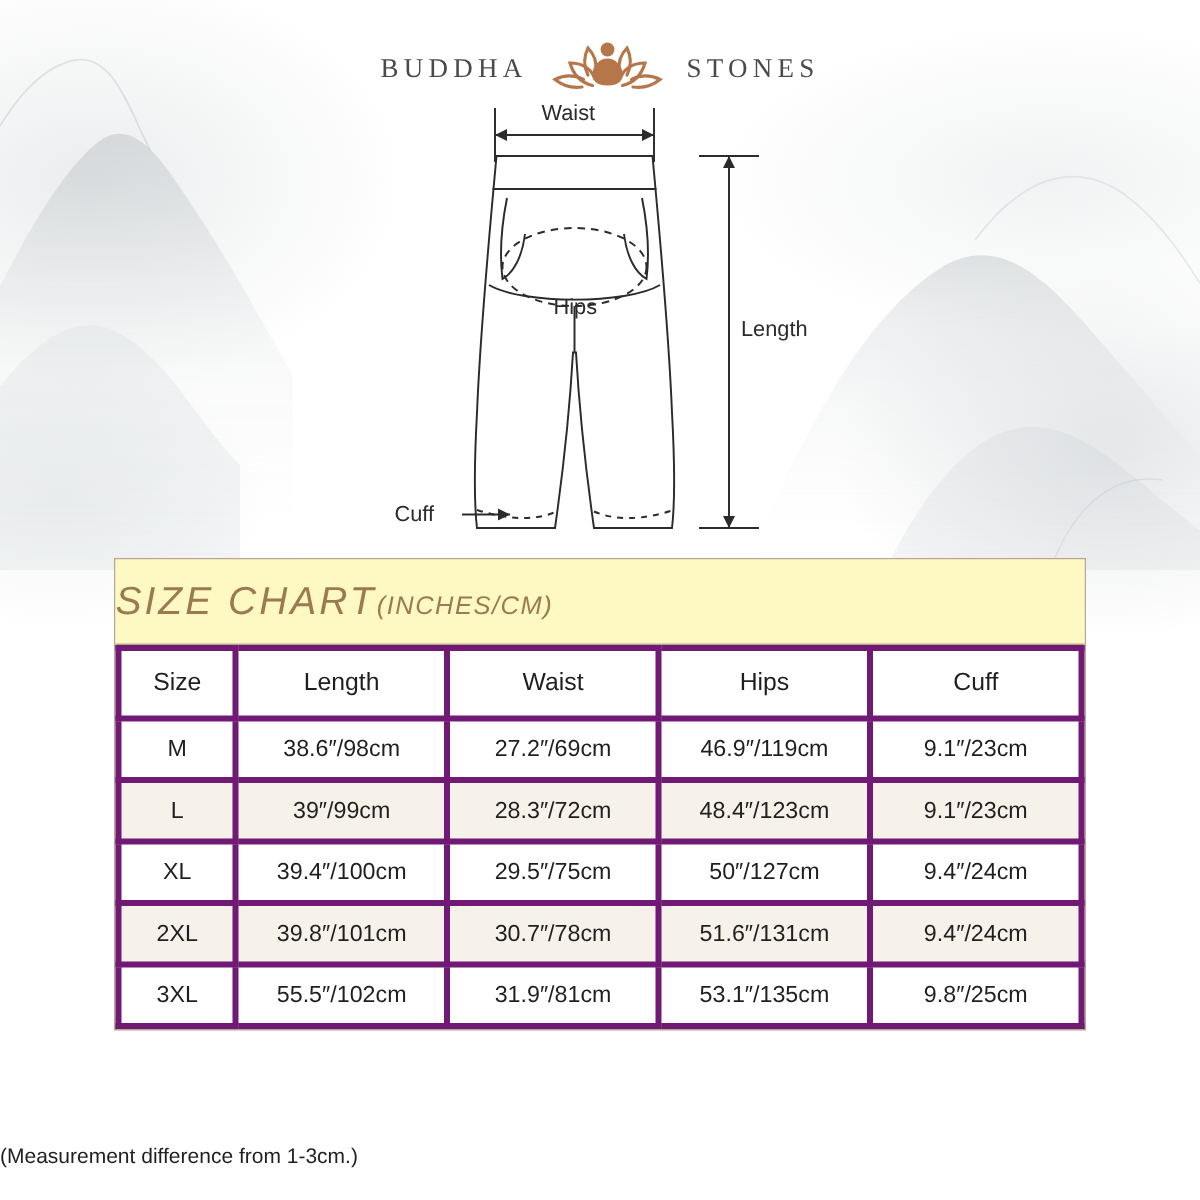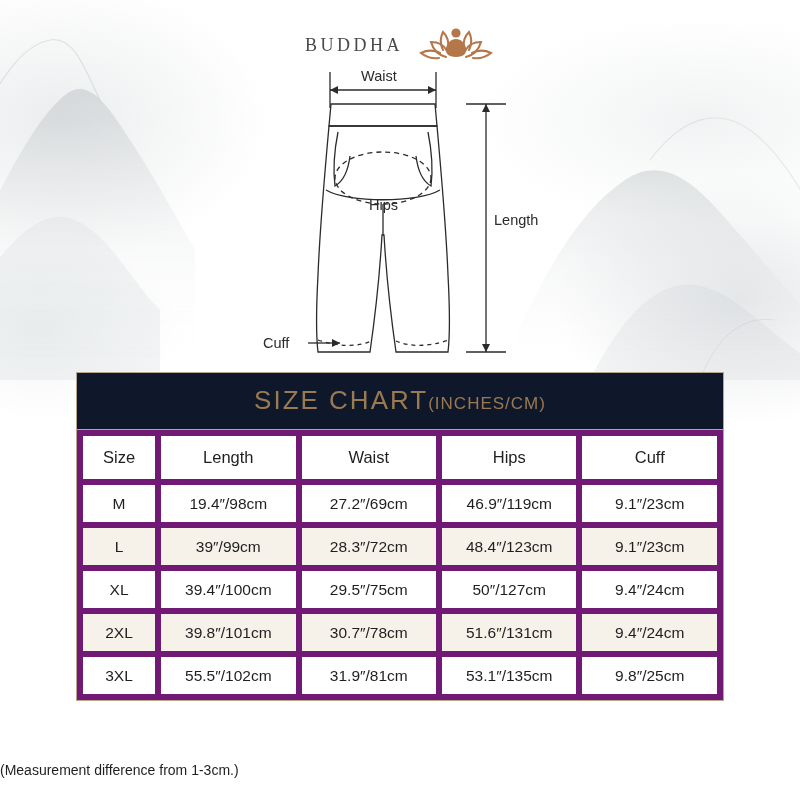--- a/index.html
+++ b/index.html
@@ -77,45 +77,45 @@
   .chart {
     position: absolute;
     left: 76px;
     top: 372px;
     width: 648px;
     border: 1px solid #b9a58e;
     box-sizing: border-box;
     background: #fff;
   }
   .chart-title {
-    background: #0f172a;
-    text-align: center;
+    background: #fef9c3;
     padding: 12px 0 13px;
     border-bottom: 1px solid #b9a58e;
+    font-style: italic;
   }
   .chart-title .t-main {
     font-family: "Liberation Sans", sans-serif;
     font-size: 26px;
     letter-spacing: 2px;
     color: #9a7a50;
   }
   .chart-title .t-sub {
     font-family: "Liberation Sans", sans-serif;
     font-size: 17px;
     letter-spacing: 1px;
     color: #9a7a50;
   }
   table.size-table {
     width: 100%;
     border-collapse: collapse;
     table-layout: fixed;
   }
   table.size-table th,
   table.size-table td {
-    border: 6px solid #701a75;
+    border: 4px solid #701a75;
     text-align: center;
     font-family: "Liberation Sans", sans-serif;
     color: #1f1f1f;
     height: 37px;
     padding: 0;
   }
   table.size-table th {
     font-size: 16.5px;
     font-weight: 400;
     height: 43px;
@@ -177,20 +177,21 @@
       </g>
       <g fill="none" stroke="#b5764a" stroke-width="2.1" stroke-linecap="round">
         <path d="M29 37 c-8 -2 -13 -8 -15 -15 c7 0 13 3 16 9"></path>
         <path d="M49 37 c8 -2 13 -8 15 -15 c-7 0 -13 3 -16 9"></path>
         <path d="M22 38 c-7 1 -13 -1 -18 -5 c6 -3 13 -3 19 0"></path>
         <path d="M56 38 c7 1 13 -1 18 -5 c-6 -3 -13 -3 -19 0"></path>
         <path d="M26 30 c-3 -6 -3 -12 0 -18 c4 4 6 10 5 16"></path>
         <path d="M52 30 c3 -6 3 -12 0 -18 c-4 4 -6 10 -5 16"></path>
       </g>
     </svg>
+    <span class="brand-word">STONES</span>
   </div>
 
   <div class="diagram">
     <svg width="360" height="310" viewBox="0 0 360 310">
       <g fill="none" stroke="#2b2b2b" stroke-width="1.3">
 
         <line x1="100" y1="12" x2="100" y2="48"></line>
         <line x1="206" y1="12" x2="206" y2="48"></line>
         <line x1="100" y1="30" x2="206" y2="30"></line>
         <path d="M100 30 l8 -4 v8 z" fill="#2b2b2b" stroke="none"></path>
@@ -243,21 +244,21 @@
           <th>Size</th>
           <th>Length</th>
           <th>Waist</th>
           <th>Hips</th>
           <th>Cuff</th>
         </tr>
       </thead>
       <tbody>
         <tr>
           <td>M</td>
-          <td>19.4″/98cm</td>
+          <td>38.6″/98cm</td>
           <td>27.2″/69cm</td>
           <td>46.9″/119cm</td>
           <td>9.1″/23cm</td>
         </tr>
         <tr>
           <td>L</td>
           <td>39″/99cm</td>
           <td>28.3″/72cm</td>
           <td>48.4″/123cm</td>
           <td>9.1″/23cm</td>

